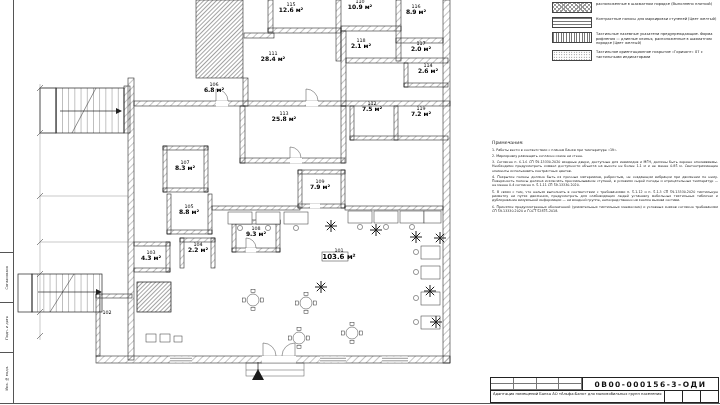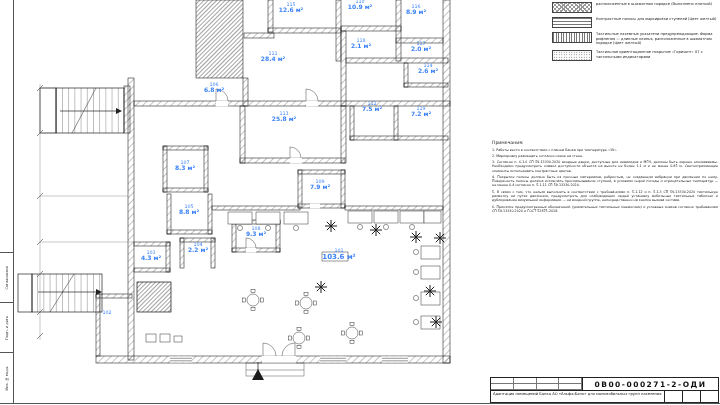--- a/index.html
+++ b/index.html
@@ -1,21 +1,21 @@
 <!DOCTYPE html>
 <html><head>
 <meta charset="utf-8">
 <style>
   html,body{margin:0;padding:0;background:#e8e8e8;}
   .sheet{position:relative;width:720px;height:405px;background:#ffffff;overflow:hidden;
          font-family:"DejaVu Sans", sans-serif;color:#111;}
   .plan-svg{position:absolute;left:0;top:0;}
 
   
-  .room-label{position:absolute;transform:translateX(-50%);text-align:center;color:#3b82f6;pointer-events:none;}
+  .room-label{position:absolute;transform:translateX(-50%);text-align:center;color:#000000;pointer-events:none;}
   .room-label .num{display:block;font-size:4.8px;line-height:1.1;}
   .room-label .area{display:block;font-size:6px;font-weight:bold;line-height:1.15;}
   .room-label.big .area{font-size:7px;}
 
   
   .legend{position:absolute;left:552px;top:2px;width:166px;}
   .legend-item{display:flex;gap:4px;margin-bottom:4px;align-items:flex-start;}
   .sw{width:40px;height:11px;border:1px solid #444;flex:none;box-sizing:border-box;background-color:#fff;}
   .p1{background-image:repeating-linear-gradient(45deg,#999 0 1px,transparent 1px 3px),
                        repeating-linear-gradient(-45deg,#999 0 1px,transparent 1px 3px);}
@@ -354,21 +354,21 @@
       <div class="tb-grid">
         <div></div>
           <div></div>
           <div></div>
           <div></div>
         <div></div>
           <div></div>
           <div></div>
           <div></div>
       </div>
-      <div class="tb-doc">0В00-000271-2-ОДИ</div>
+      <div class="tb-doc">0В00-000156-3-ОДИ</div>
     </div>
     <div class="tb-bottom">
       <div class="tb-proj">Адаптация помещений Банка АО «Альфа-Банк» для маломобильных групп населения</div>
       <div class="tb-cell"></div>
       <div class="tb-cell"></div>
       <div class="tb-cell"></div>
     </div>
   </div>
 
 </div>

